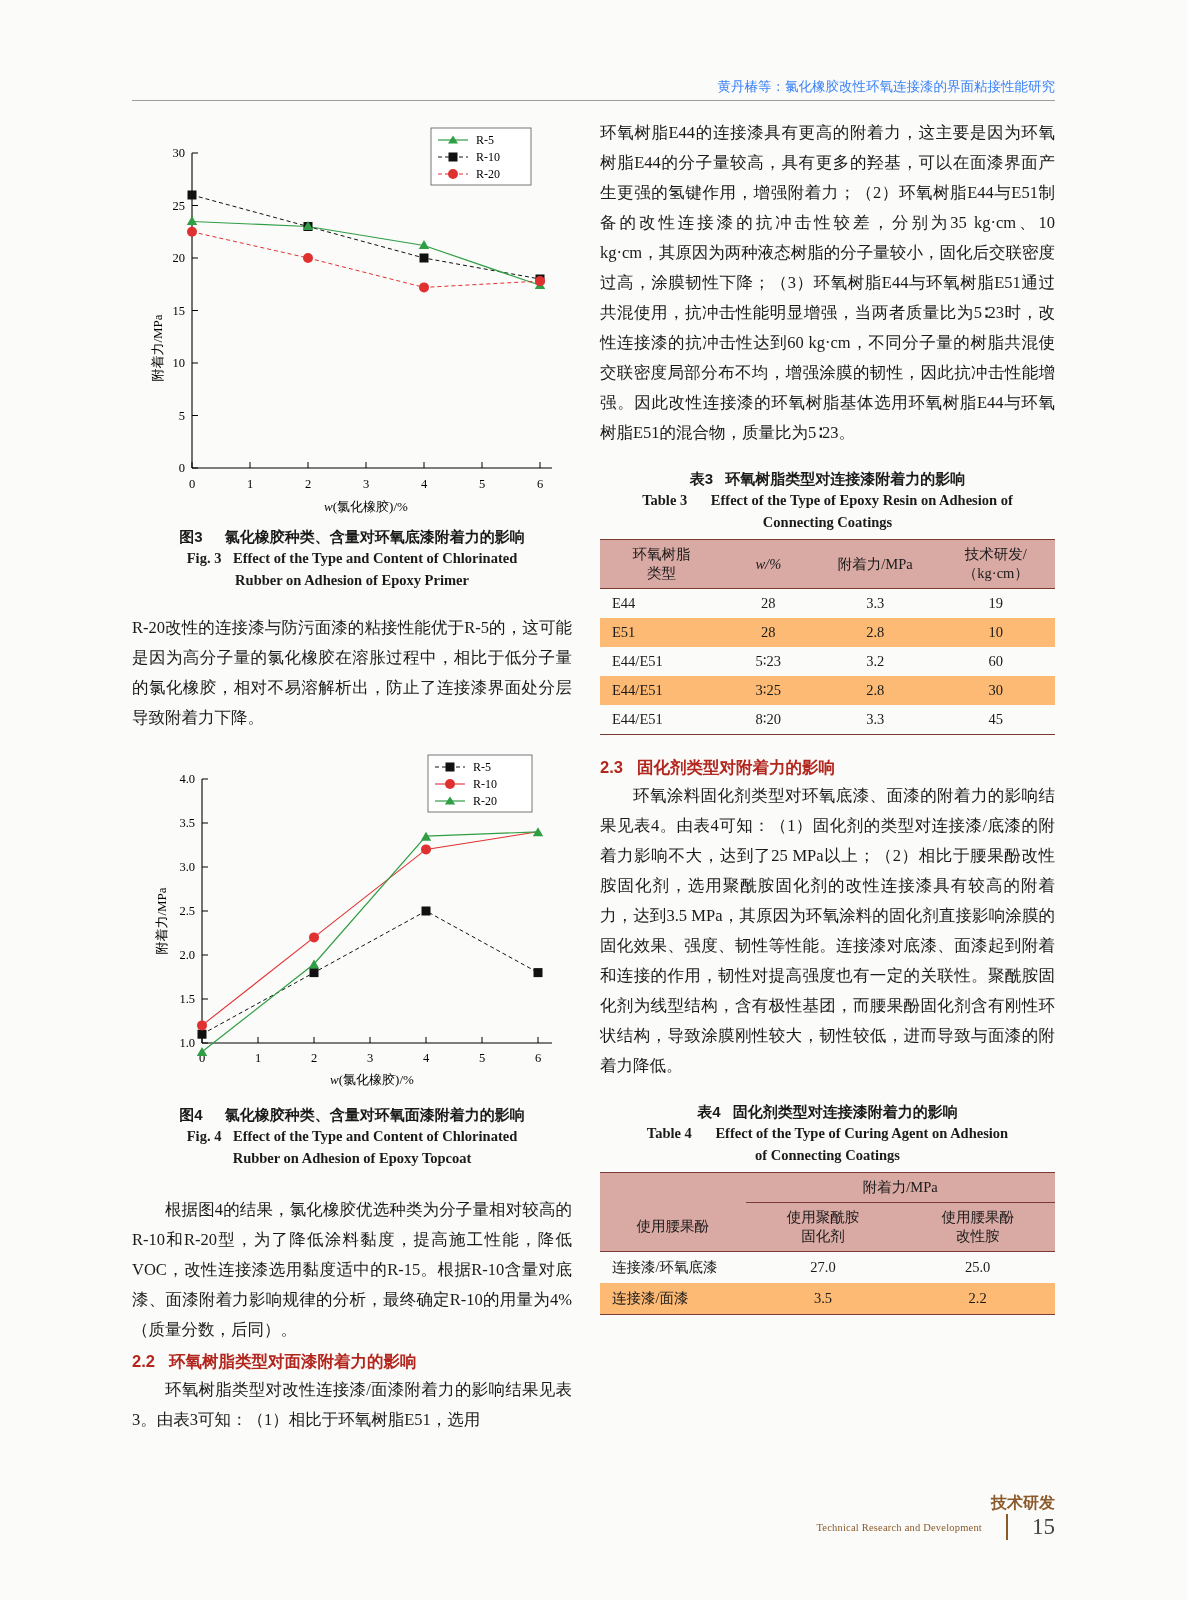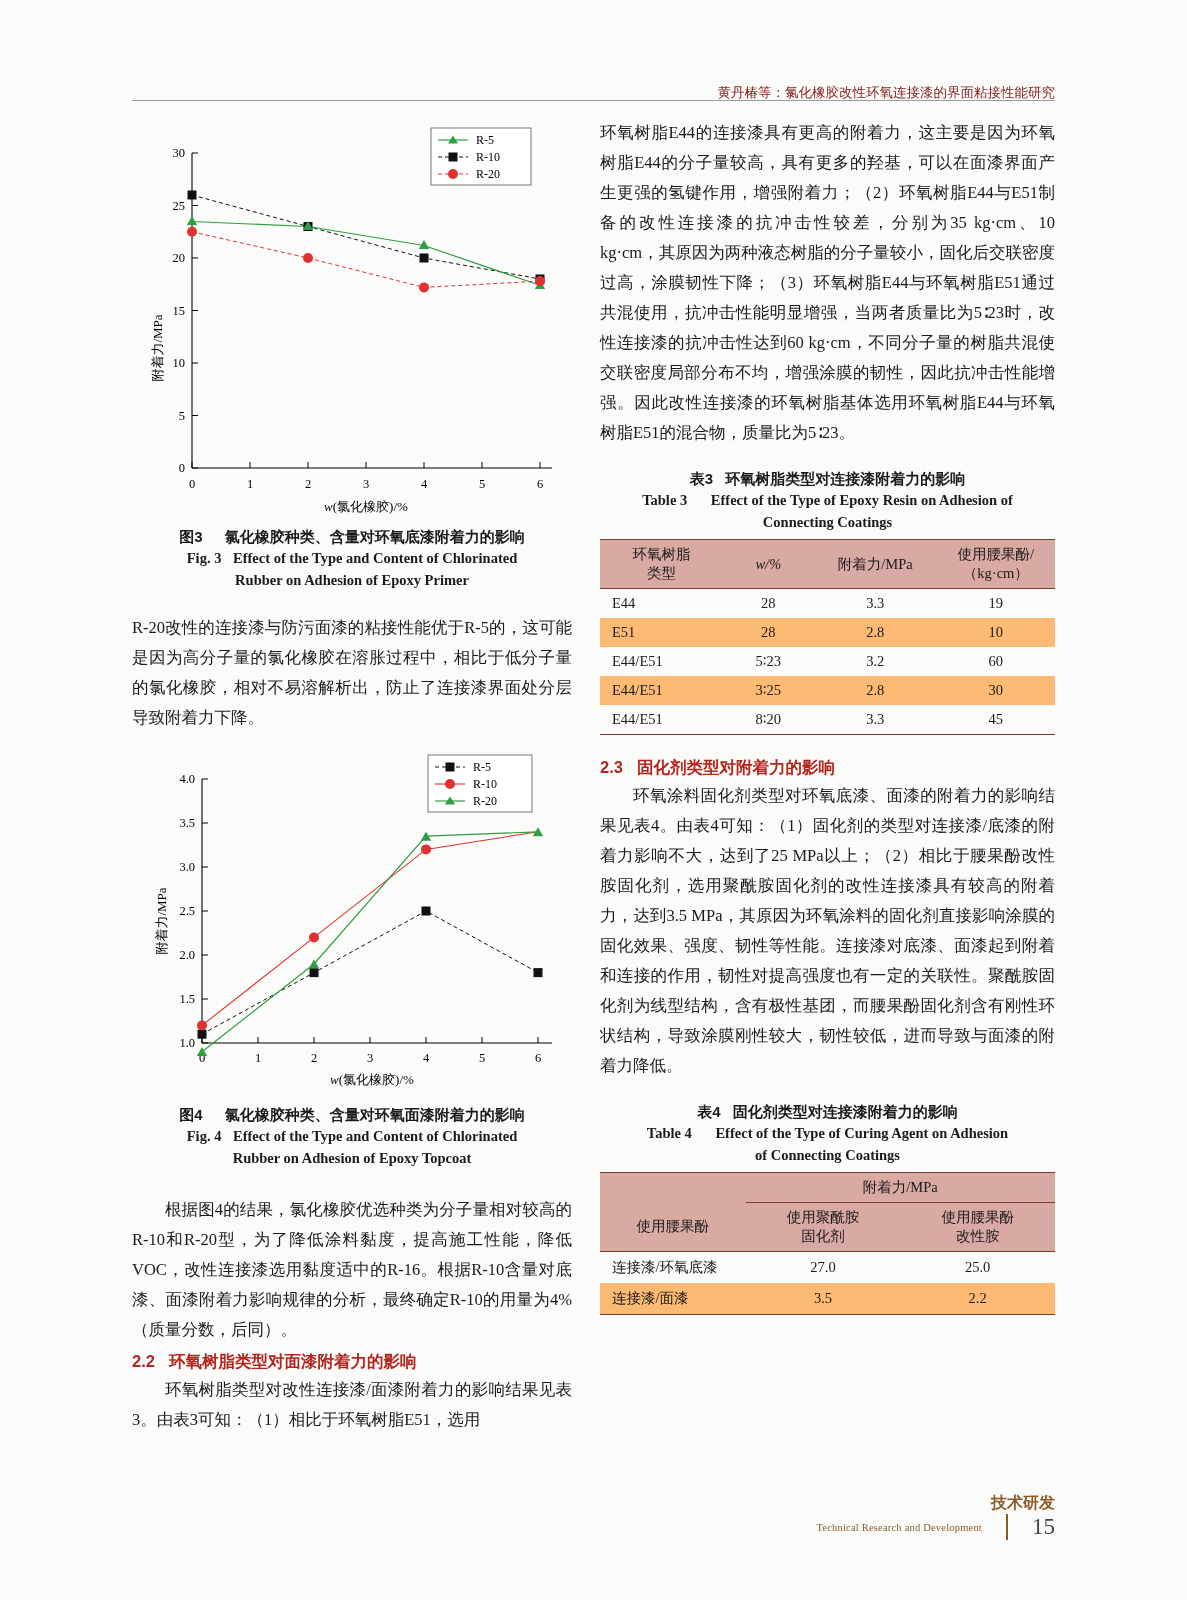--- a/index.html
+++ b/index.html
@@ -7,22 +7,22 @@
     width:1187px;height:1600px;
     background:#fbfbf9;
     font-family:"Liberation Serif", serif;
     color:#1a1a1a;
     position:relative;
     overflow:hidden;
   }
   .page{position:absolute;inset:0;}
   
   .header{
-    position:absolute;top:84px;left:132px;width:923px;
-    text-align:right;font-size:13.5px;color:#7f1d1d;
+    position:absolute;top:78px;left:132px;width:923px;
+    text-align:right;font-size:13.5px;color:#3b82f6;
     font-family:"Liberation Serif", serif;
   }
   .header-rule{
     position:absolute;top:100px;left:132px;width:923px;height:1px;
     background:#9c9c9c;
   }
   
   .col-left{position:absolute;left:132px;top:118px;width:440px;}
   .col-right{position:absolute;left:600px;top:118px;width:455px;}
 
@@ -314,21 +314,21 @@
       <span>图4</span>
       <span style="display:inline-block;width:14px"></span>
       <span>氯化橡胶种类、含量对环氧面漆附着力的影响</span>
     </div>
     <div class="fig-cap-en">
       <span class="lead">Fig. 4</span>
       <span>Effect of the Type and Content of Chlorinated</span><br>
       <span>Rubber on Adhesion of Epoxy Topcoat</span>
     </div>
 
-    <p class="body-text indent" style="margin-top:26px;">根据图4的结果，氯化橡胶优选种类为分子量相对较高的R-10和R-20型，为了降低涂料黏度，提高施工性能，降低VOC，改性连接漆选用黏度适中的R-16。根据R-10含量对底漆、面漆附着力影响规律的分析，最终确定R-10的用量为4%（质量分数，后同）。</p>
+    <p class="body-text indent" style="margin-top:26px;">根据图4的结果，氯化橡胶优选种类为分子量相对较高的R-10和R-20型，为了降低涂料黏度，提高施工性能，降低VOC，改性连接漆选用黏度适中的R-15。根据R-10含量对底漆、面漆附着力影响规律的分析，最终确定R-10的用量为4%（质量分数，后同）。</p>
 
     <div class="sec-head">
       <span class="num">2.2</span><span>环氧树脂类型对面漆附着力的影响</span>
     </div>
 
     <p class="body-text indent">环氧树脂类型对改性连接漆/面漆附着力的影响结果见表3。由表3可知：（1）相比于环氧树脂E51，选用</p>
   </div>
 
   <div class="col-right">
 
@@ -346,21 +346,21 @@
     <table>
       <tbody>
           <tr class="t-head topline botline">
         <td style="width:27%">
           <span>环氧树脂</span><br>
           <span>类型</span>
         </td>
         <td style="width:20%"><i>w/%</i></td>
         <td style="width:27%">附着力/MPa</td>
         <td style="width:26%">
-          <span>使用腰果酚/</span><br>
+          <span>技术研发/</span><br>
           <span>（kg·cm）</span>
         </td>
       </tr>
       <tr>
         <td class="left-cell">E44</td>
         <td>28</td>
         <td>3.3</td>
         <td>19</td>
       </tr>
       <tr class="alt">

